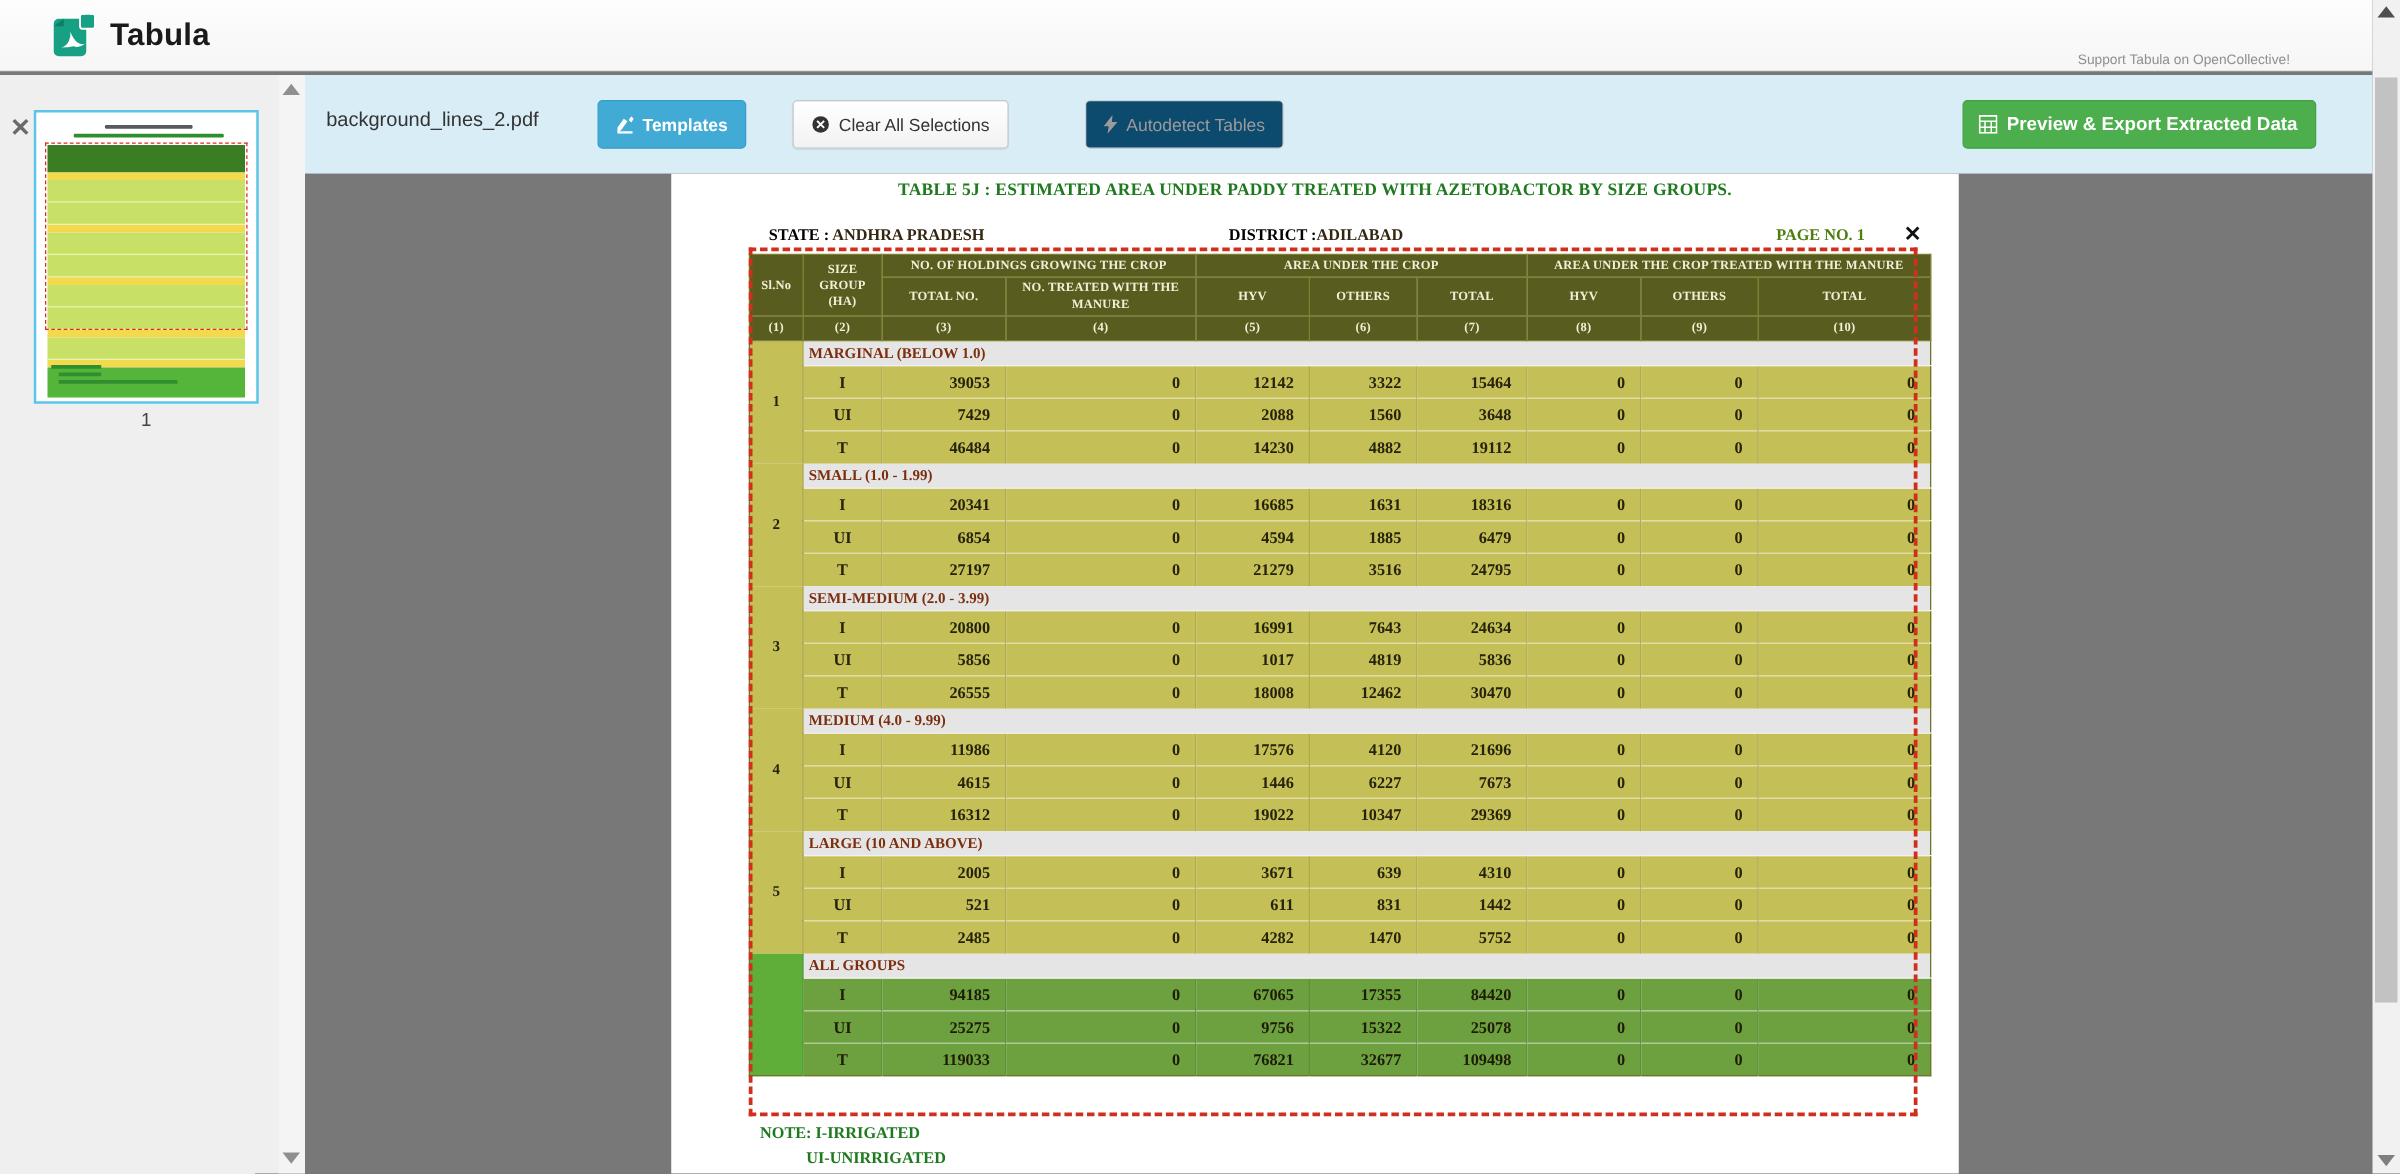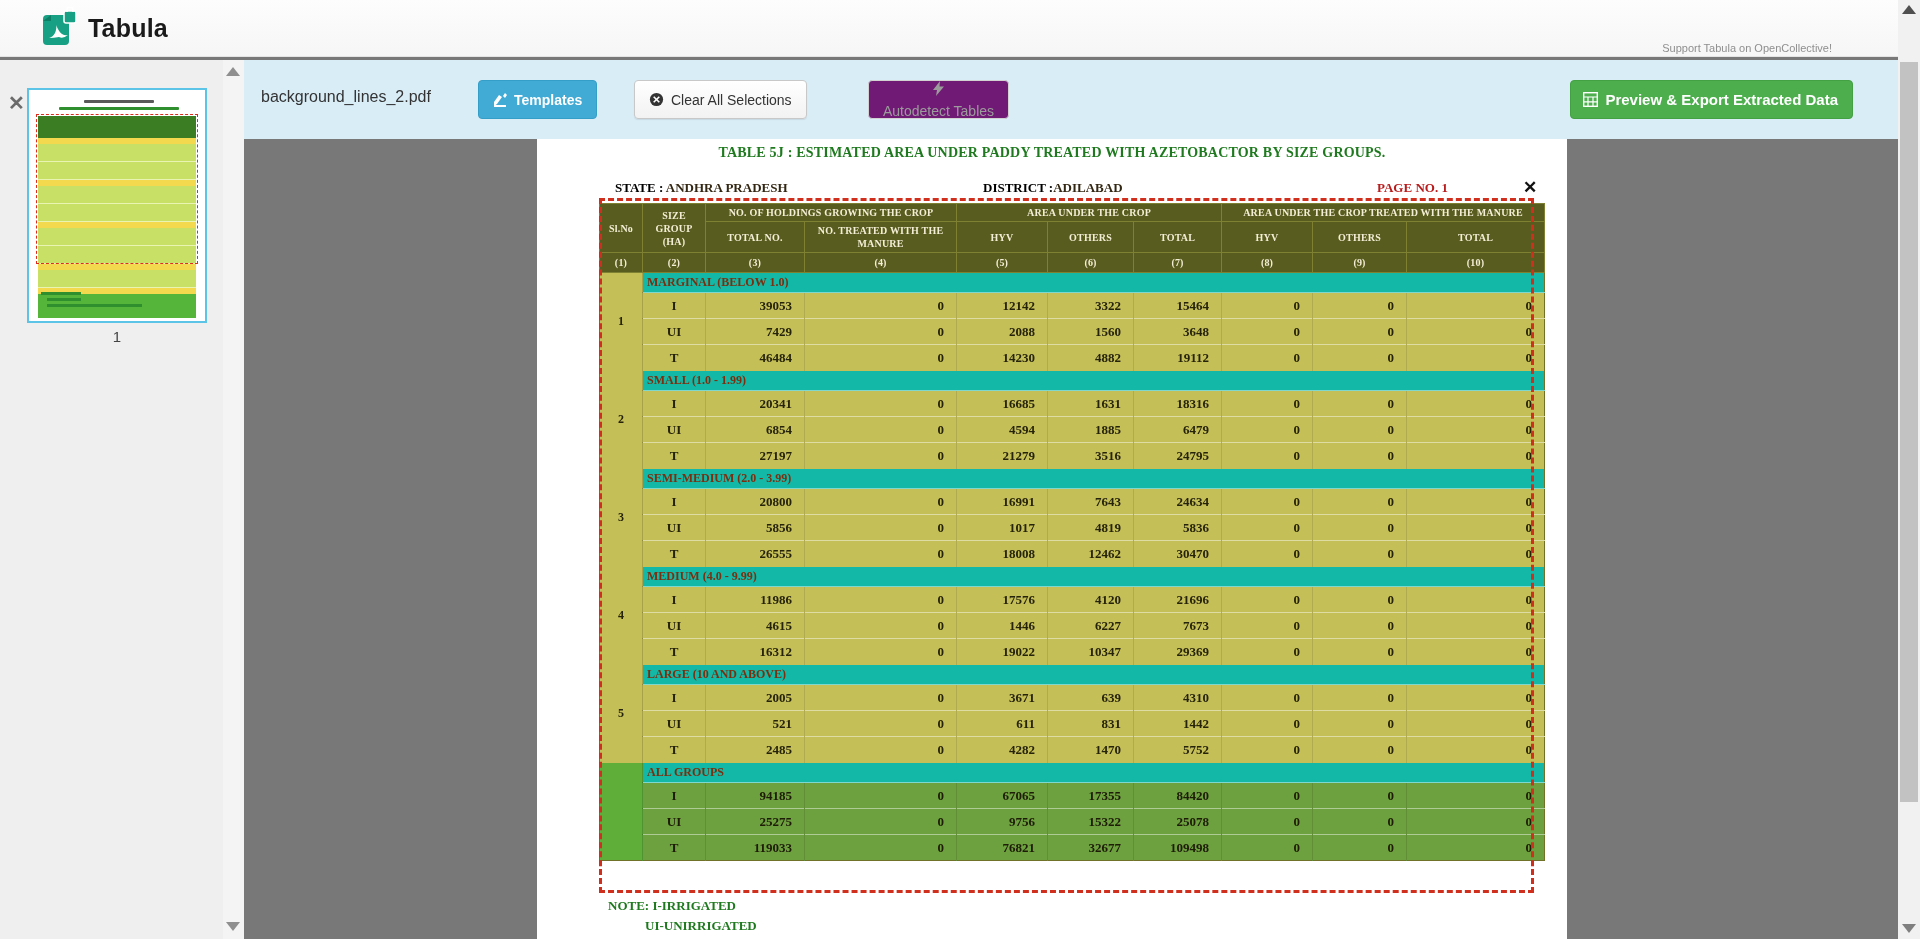--- a/index.html
+++ b/index.html
@@ -13,21 +13,21 @@
   #nav ul{list-style:none;display:flex;gap:40px;margin:0 0 0 38px;padding:0;}
   #nav ul li{font-size:15px;color:#919191;cursor:pointer;}
   #nav .support{position:absolute;right:66px;font-size:11px;color:#8f8f8f;cursor:pointer;margin-top:40px;}
 
   
   #toolbar{position:absolute;left:244px;top:60px;width:1654px;height:79px;background:#d9edf7;}
   #toolbar .filename{position:absolute;left:17px;top:28px;font-size:16px;color:#333;}
   .btn{position:absolute;top:20px;height:39px;border-radius:4px;font-size:14px;display:flex;align-items:center;gap:7px;padding:0 14px;cursor:pointer;border:1px solid transparent;white-space:nowrap;text-align:right;}
   .btn-templates{left:234px;background:#41abd6;border-color:#359ec8;color:#fff;font-weight:bold;}
   .btn-clear{left:390px;background:linear-gradient(#fff,#f2f2f2);border-color:#c8c8c8;color:#333;box-shadow:0 1px 1px rgba(0,0,0,.08);}
-  .btn-autodetect{left:624px;background:#701a75;border-color:#d2d2d2;color:#9b9b9b;cursor:default;flex-direction:column;}
+  .btn-autodetect{left:624px;background:#0c4a6e;border-color:#d2d2d2;color:#9b9b9b;cursor:default;}
   .btn-export{right:45px;background:#4cae4c;border-color:#43a143;color:#fff;font-weight:bold;font-size:15px;padding-left:12px;}
 
   
   #tray{position:absolute;left:0;top:60px;width:244px;height:879px;background:#efefef;}
   #tray .scrolltrack{position:absolute;right:0;top:0;width:21px;height:879px;background:#f4f4f4;}
   .arrow-up{width:0;height:0;border-left:7px solid transparent;border-right:7px solid transparent;border-bottom:9px solid #8f8f8f;position:absolute;cursor:pointer;}
   .arrow-down{width:0;height:0;border-left:7px solid transparent;border-right:7px solid transparent;border-top:9px solid #8f8f8f;position:absolute;cursor:pointer;}
   #tray .arrow-up{left:3px;top:7px;}
   #tray .arrow-down{left:3px;bottom:8px;}
   #thumb-close{position:absolute;left:8px;top:33px;font-size:20px;font-weight:bold;color:#6b6b6b;cursor:pointer;line-height:1;}
@@ -44,29 +44,29 @@
 
   
   #main{position:absolute;left:244px;top:139px;width:1654px;height:800px;background:#787878;}
   #page{position:absolute;left:293px;top:0;width:1030px;height:800px;background:#fff;font-family:"Liberation Serif",serif;font-weight:bold;}
   #doc-title{position:absolute;left:0;top:6px;width:100%;text-align:center;font-size:14px;color:#1f7a1f;letter-spacing:.2px;}
   .meta{position:absolute;top:41px;font-size:13px;}
   .meta .lab{color:#000000;}
   .meta .val{color:#332713;}
   #meta-state{left:78px;}
   #meta-district{left:446px;}
-  #meta-pageno{left:840px;color:#b91c1c;}
+  #meta-pageno{left:884px;color:#4d7c0f;}
   #sel-close{position:absolute;left:986px;top:40px;font-size:17px;color:#111;cursor:pointer;font-family:"Liberation Sans",sans-serif;font-weight:bold;line-height:1;}
   #selection{position:absolute;left:62px;top:59px;width:935px;height:695px;border:3px dashed #d02f1e;cursor:move;}
 
   
   #dtable{position:absolute;left:62px;top:64px;width:945px;border-collapse:collapse;table-layout:fixed;border:1px solid #6f7228;}
   #dtable thead td{background:#585c1e;color:#f3eed6;border:1px solid #7e8132;text-align:center;vertical-align:middle;font-size:10px;line-height:1.3;padding:2px 3px;letter-spacing:.2px;}
   #dtable thead tr.numrow td{height:20px;padding:0;}
-  #dtable td.glabel{background:#14b8a6;color:#7c2f0f;font-size:12px;text-align:left;padding:1px 0 1px 4px;height:20px;}
+  #dtable td.glabel{background:#e5e5e5;color:#7c2f0f;font-size:12px;text-align:left;padding:1px 0 1px 4px;height:20px;}
   #dtable td.sl{background:#c5bf58;text-align:center;font-size:12px;color:#26230b;border-right:1px solid rgba(0,0,0,.15);}
   #dtable td.sl.all{background:#5fae3a;}
   #dtable tr.data-row td{background:#c5bf58;height:26px;font-size:13px;color:#26230b;border-top:1px solid rgba(255,255,255,.45);border-left:1px solid rgba(0,0,0,.10);}
   #dtable tr.data-row td.rt{text-align:center;}
   #dtable tr.data-row td.num{text-align:right;padding-right:12px;}
   #dtable tr.data-row.green td{background:#6da03f;color:#1e1b07;}
   #notes{position:absolute;left:71px;top:757px;font-size:13px;color:#1f7a1f;line-height:1.55;}
   #notes .n2{margin-left:37px;}
 
   

